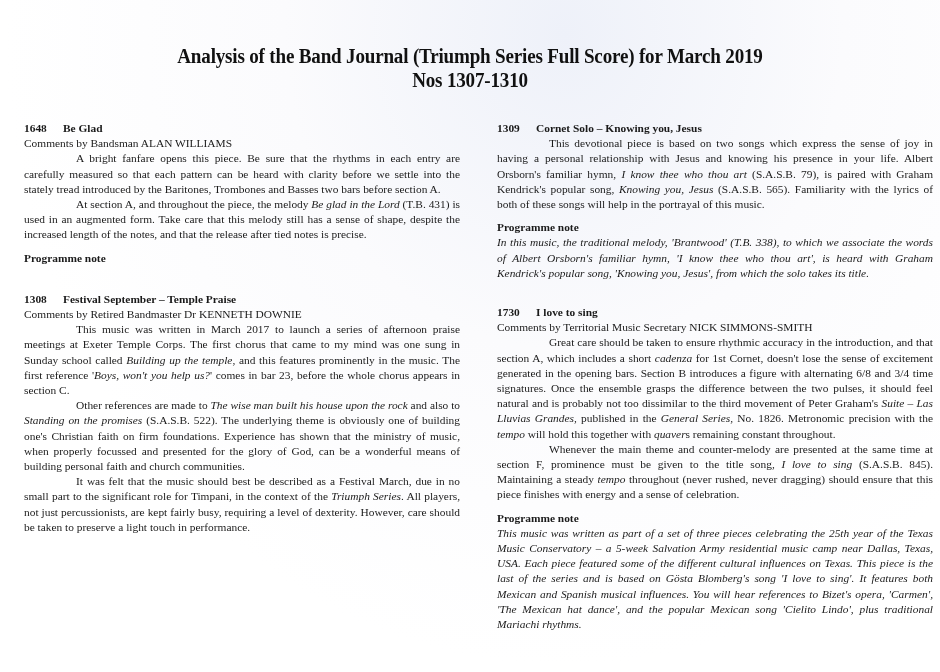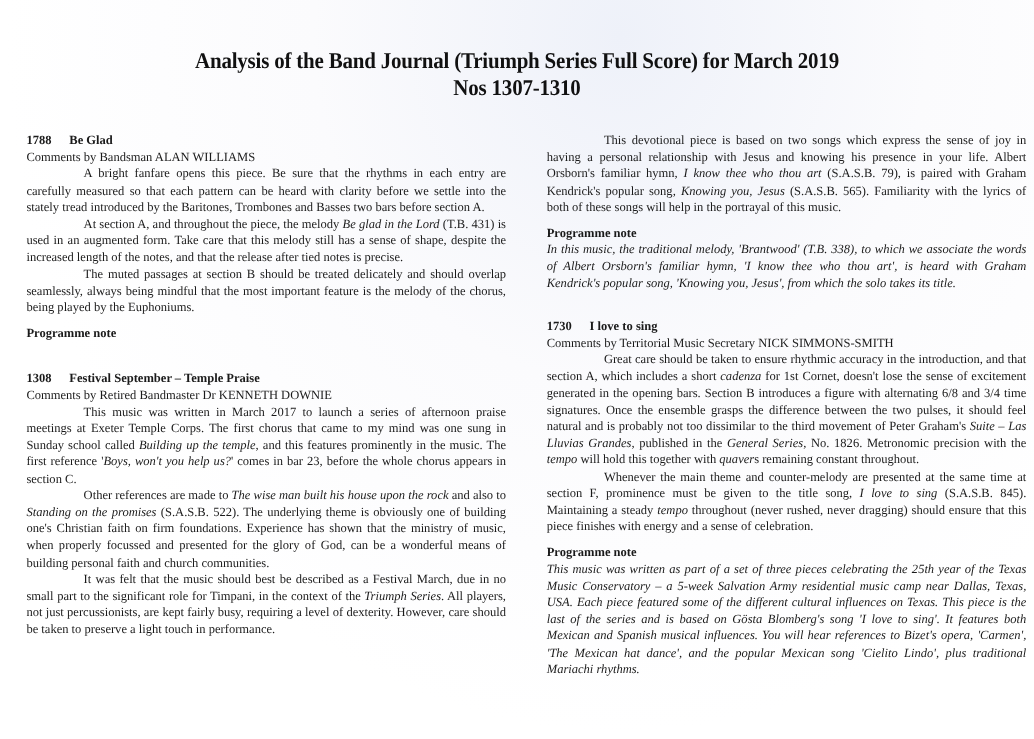--- a/index.html
+++ b/index.html
@@ -34,47 +34,50 @@
 
 <div class="title">
   <div>Analysis of the Band Journal (Triumph Series Full Score) for March 2019</div>
   <div>Nos 1307-1310</div>
 </div>
 
 <div class="col left">
 
   <section>
     <div class="entry-head">
-      <span class="entry-num">1788</span>
+      <span class="entry-num">1648</span>
       <span>Be Glad</span>
     </div>
     <div class="comments">Comments by Bandsman ALAN WILLIAMS</div>
     <p>A bright fanfare opens this piece. Be sure that the rhythms in each entry are carefully measured so that each pattern can be heard with clarity before we settle into the stately tread introduced by the Baritones, Trombones and Basses two bars before section A.</p>
     <p>At section A, and throughout the piece, the melody <i>Be glad in the Lord</i> (T.B. 431) is used in an augmented form. Take care that this melody still has a sense of shape, despite the increased length of the notes, and that the release after tied notes is precise.</p>
-    <p>The muted passages at section B should be treated delicately and should overlap seamlessly, always being mindful that the most important feature is the melody of the chorus, being played by the Euphoniums.</p>
     <div class="pn-title">Programme note</div>
   </section>
 
   <div class="gap-lg"></div>
 
   <section>
     <div class="entry-head">
       <span class="entry-num">1308</span>
       <span>Festival September – Temple Praise</span>
     </div>
     <div class="comments">Comments by Retired Bandmaster Dr KENNETH DOWNIE</div>
     <p>This music was written in March 2017 to launch a series of afternoon praise meetings at Exeter Temple Corps. The first chorus that came to my mind was one sung in Sunday school called <i>Building up the temple</i>, and this features prominently in the music. The first reference '<i>Boys, won't you help us?</i>' comes in bar 23, before the whole chorus appears in section C.</p>
     <p>Other references are made to <i>The wise man built his house upon the rock</i> and also to <i>Standing on the promises</i> (S.A.S.B. 522). The underlying theme is obviously one of building one's Christian faith on firm foundations. Experience has shown that the ministry of music, when properly focussed and presented for the glory of God, can be a wonderful means of building personal faith and church communities.</p>
     <p>It was felt that the music should best be described as a Festival March, due in no small part to the significant role for Timpani, in the context of the <i>Triumph Series</i>. All players, not just percussionists, are kept fairly busy, requiring a level of dexterity. However, care should be taken to preserve a light touch in performance.</p>
   </section>
 </div>
 
 <div class="col right">
 
   <section>
+    <div class="entry-head">
+      <span class="entry-num">1309</span>
+      <span>Cornet Solo – Knowing you, Jesus</span>
+    </div>
     <p>This devotional piece is based on two songs which express the sense of joy in having a personal relationship with Jesus and knowing his presence in your life. Albert Orsborn's familiar hymn, <i>I know thee who thou art</i> (S.A.S.B. 79), is paired with Graham Kendrick's popular song, <i>Knowing you, Jesus</i> (S.A.S.B. 565). Familiarity with the lyrics of both of these songs will help in the portrayal of this music.</p>
     <div class="pn-title">Programme note</div>
     <div class="pn-text">In this music, the traditional melody, 'Brantwood' (T.B. 338), to which we associate the words of Albert Orsborn's familiar hymn, 'I know thee who thou art', is heard with Graham Kendrick's popular song, 'Knowing you, Jesus', from which the solo takes its title.</div>
   </section>
 
   <div class="gap-md"></div>
 
   <section>
     <div class="entry-head">
       <span class="entry-num">1730</span>

